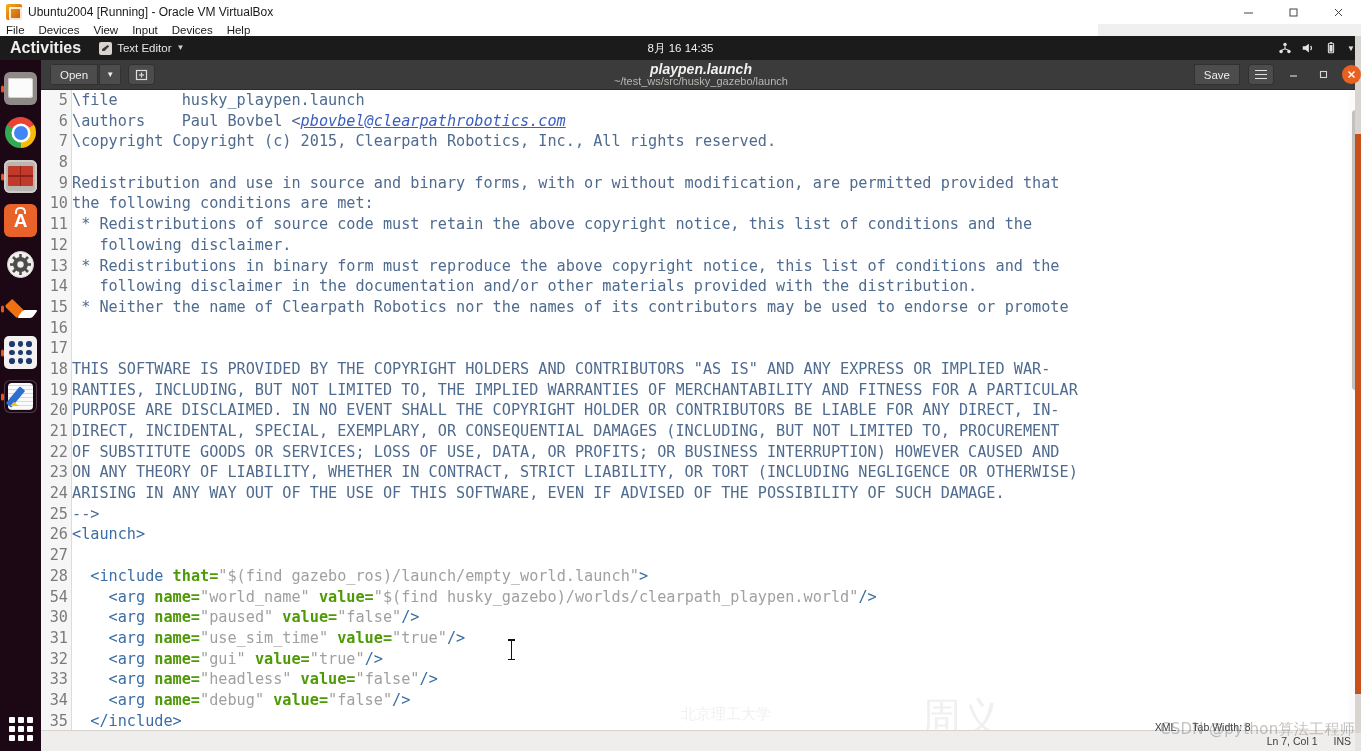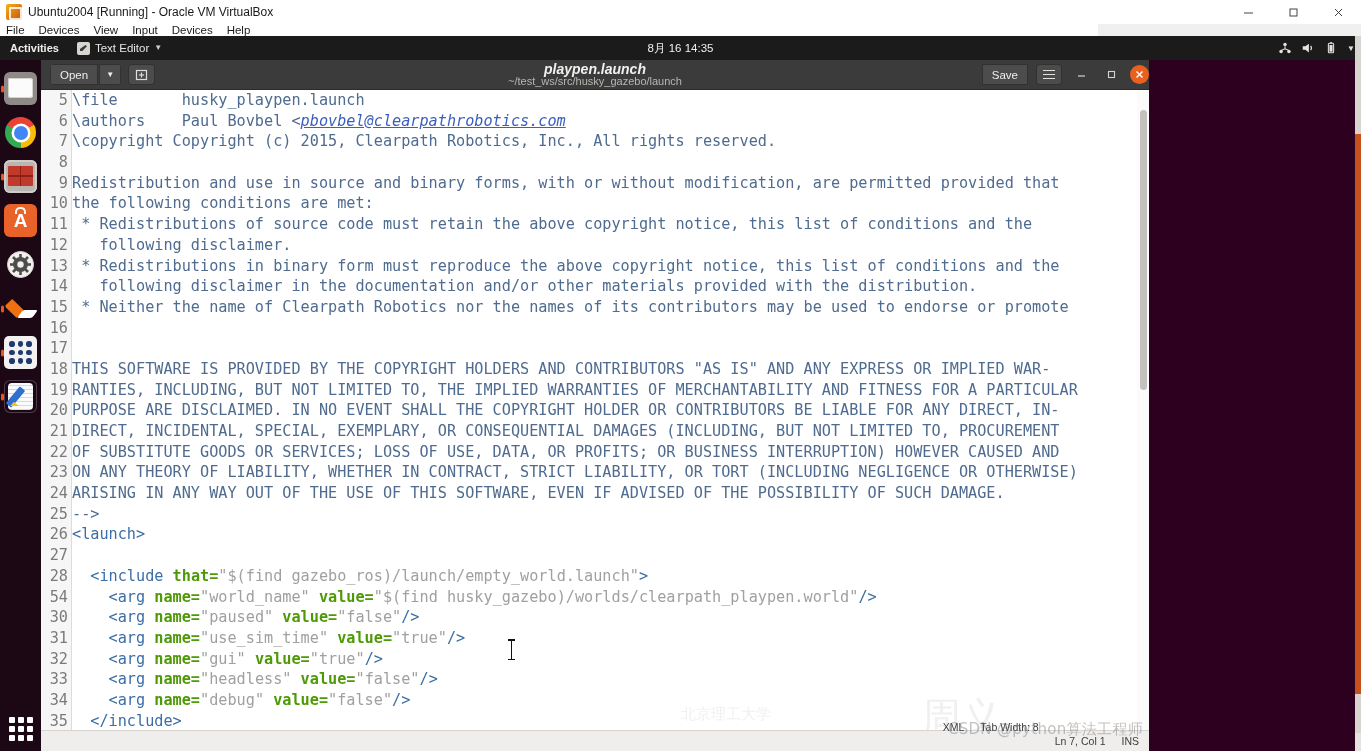--- a/index.html
+++ b/index.html
@@ -53,21 +53,21 @@
     position: absolute; left: 0; top: 36px; width: 1361px; height: 715px;
     background: #2c001e; overflow: hidden;
   }
 
   
   #gnome-topbar {
     position: absolute; left: 0; top: 0; width: 1361px; height: 24px;
     background: #1b1b1b; color: #e8e6e3; display: flex; align-items: center;
     font-size: 11.5px;
   }
-  #activities-button { padding: 0 10px; line-height: 24px; font-weight: bold; font-size: 11px; color: #eeeeec; }
+  #activities-button { padding: 0 10px; line-height: 24px; font-weight: bold; font-size: 16px; color: #eeeeec; }
   #app-menu { display: flex; align-items: center; gap: 5px; padding: 0 8px; line-height: 24px; }
   #app-menu .appicon {
     width: 13px; height: 13px; background: #d8d4d0; border-radius: 2px;
     position: relative; display: inline-block;
   }
   #app-menu .appicon::after {
     content: ""; position: absolute; left: 3px; top: 3.5px;
     width: 7px; height: 6px;
     background: #3a3a3a;
     clip-path: polygon(80% 0, 100% 20%, 35% 100%, 0 100%, 0 65%);
@@ -172,21 +172,21 @@
     clip-path: polygon(0 100%, 0 0, 100% 0);
   }
   #show-apps {
     position: absolute; left: 9px; bottom: 10px; width: 24px; height: 24px;
     display: grid; grid-template-columns: repeat(3,1fr); grid-template-rows: repeat(3,1fr); gap: 3px;
   }
   #show-apps i { background: #ffffff; display: block; border-radius: 1px; }
 
   
   #gedit {
-    position: absolute; left: 41px; top: 24px; width: 1108px; height: 691px;
+    position: absolute; left: 41px; top: 24px; width: 1320px; height: 691px;
     background: #ffffff; display: flex; flex-direction: column;
   }
   #gedit-headerbar {
     height: 30px; background: #3b3b3b; display: flex; align-items: center;
     position: relative; flex: 0 0 auto; border-bottom: 1px solid #2b2b2b;
   }
   .hb-left { display: flex; align-items: center; gap: 7px; padding-left: 9px; z-index: 2;}
   .btn-group { display: flex; align-items: stretch; border-radius: 4px; overflow: hidden; }
   .gbtn {
     background: #4c4c4c; color: #eeeeec; font-size: 11.5px; height: 21px;

